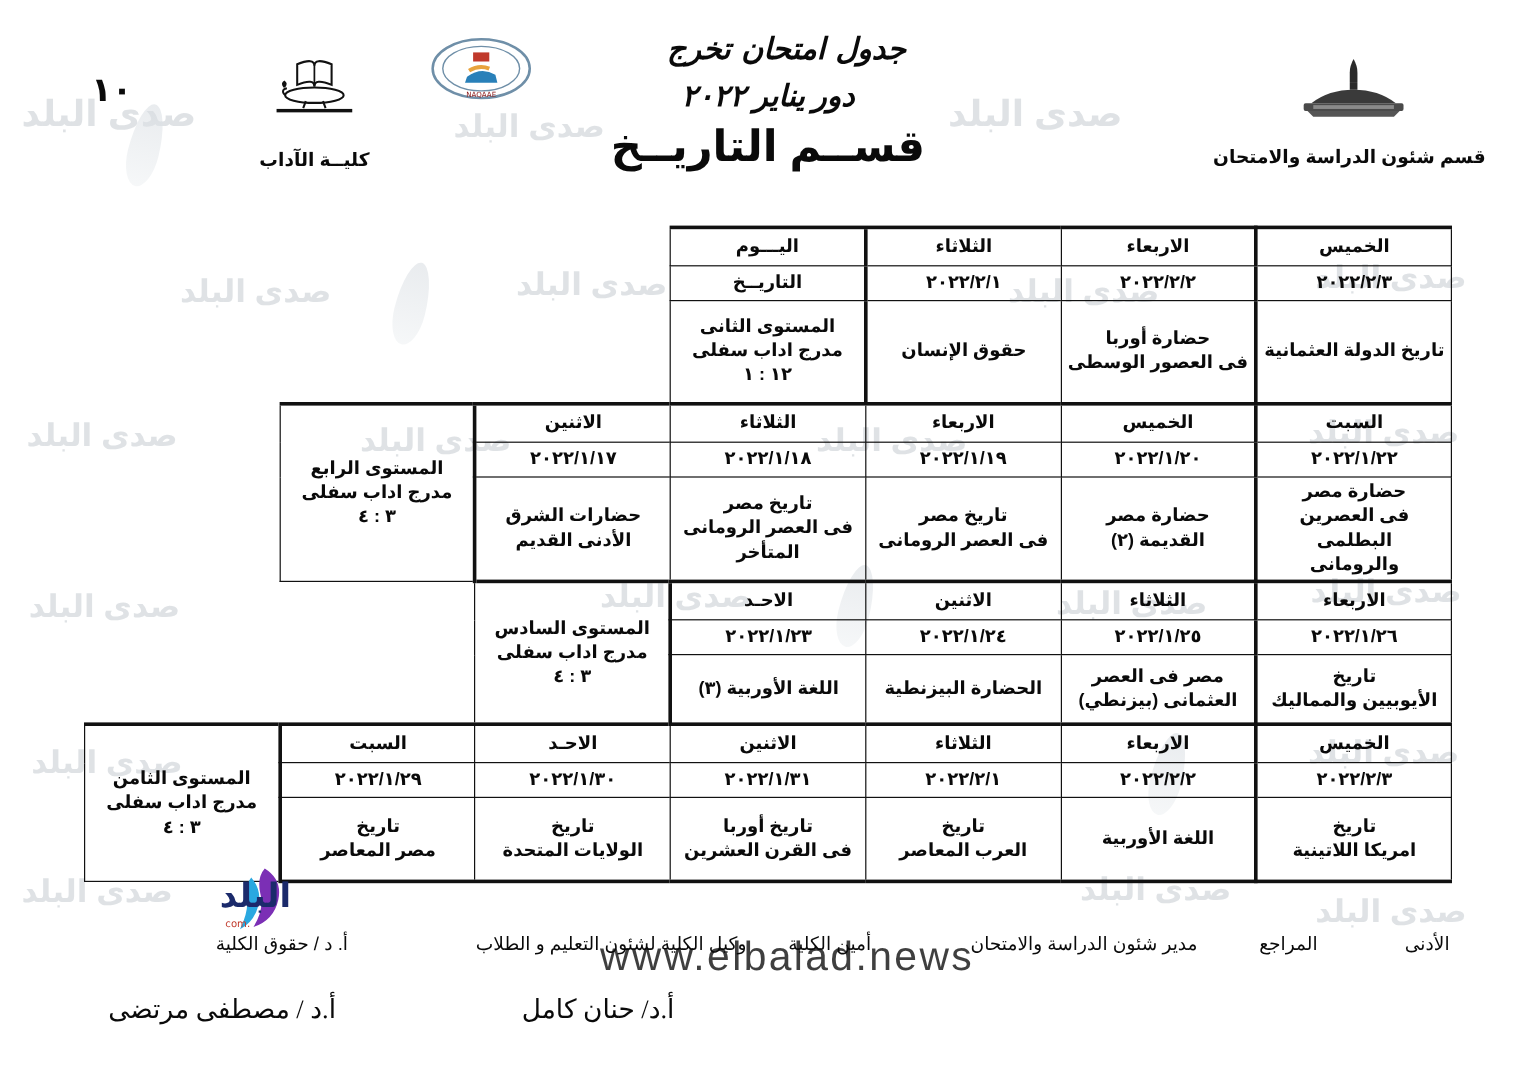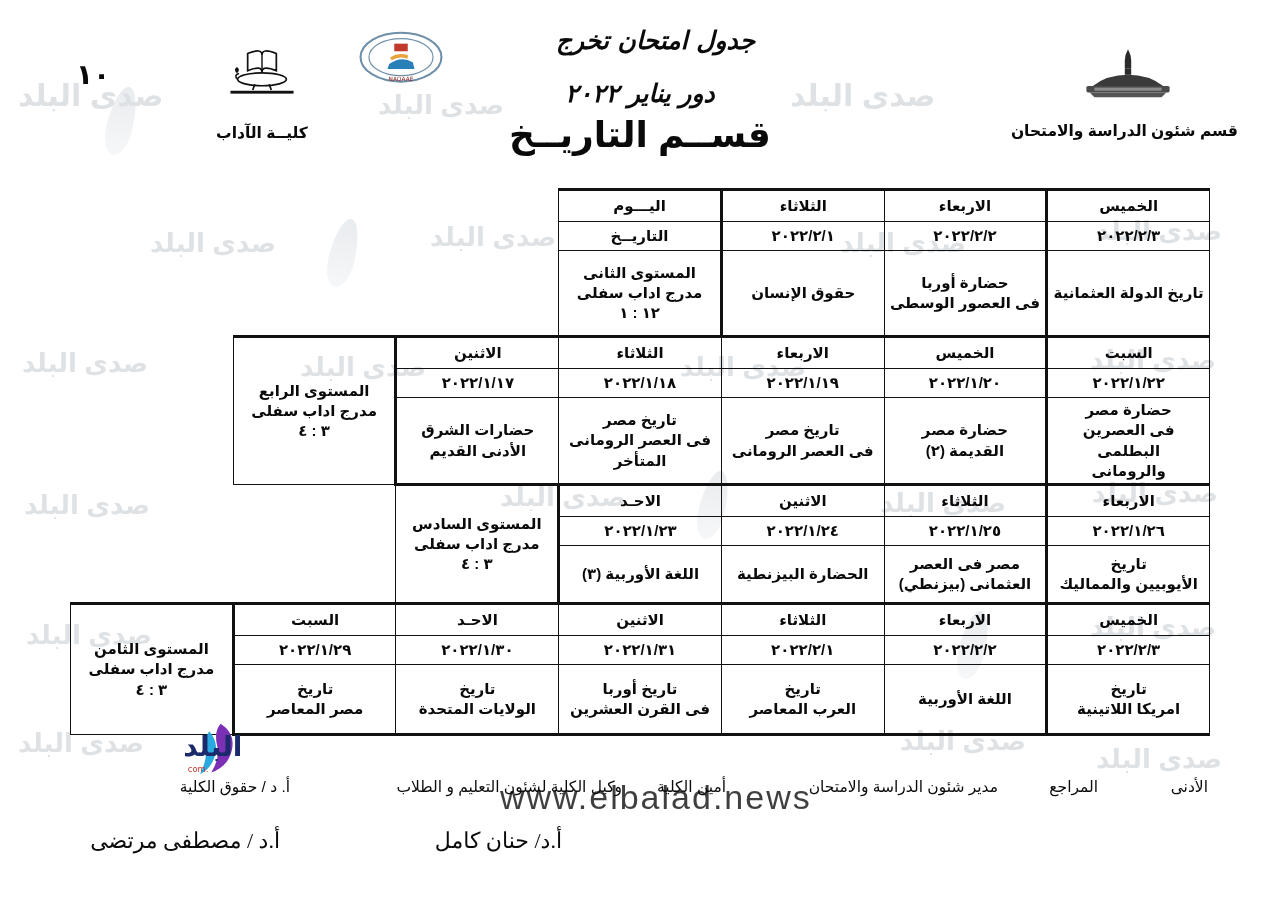--- a/index.html
+++ b/index.html
@@ -67,22 +67,22 @@
   .title-block{
     position:absolute;left:0;right:0;top:26px;
     text-align:center;z-index:3;
     pointer-events:none;
   }
   .t-line1,.t-line2{
     font-family:"DejaVu Serif","Liberation Serif",serif;
     font-style:italic;font-size:25px;font-weight:600;
     letter-spacing:1px;
   }
-  .t-line1{margin-bottom:24px;padding-left:31px;}
-  .t-line2{margin-bottom:6px;}
+  .t-line1{margin-bottom:10px;padding-left:31px;}
+  .t-line2{margin-bottom:6px;font-family:Liberation Serif, serif;}
   .dept-title{
     font-size:36px;font-weight:bold;letter-spacing:3px;
     margin-top:6px;
   }
 
   
   .logo-lamp{width:86px;height:58px;margin:0 auto;display:block;}
   .logo-seal{width:118px;height:56px;margin:0 auto;display:block;}
   .logo-univ{width:116px;height:56px;margin:0 auto;display:block;}
 

